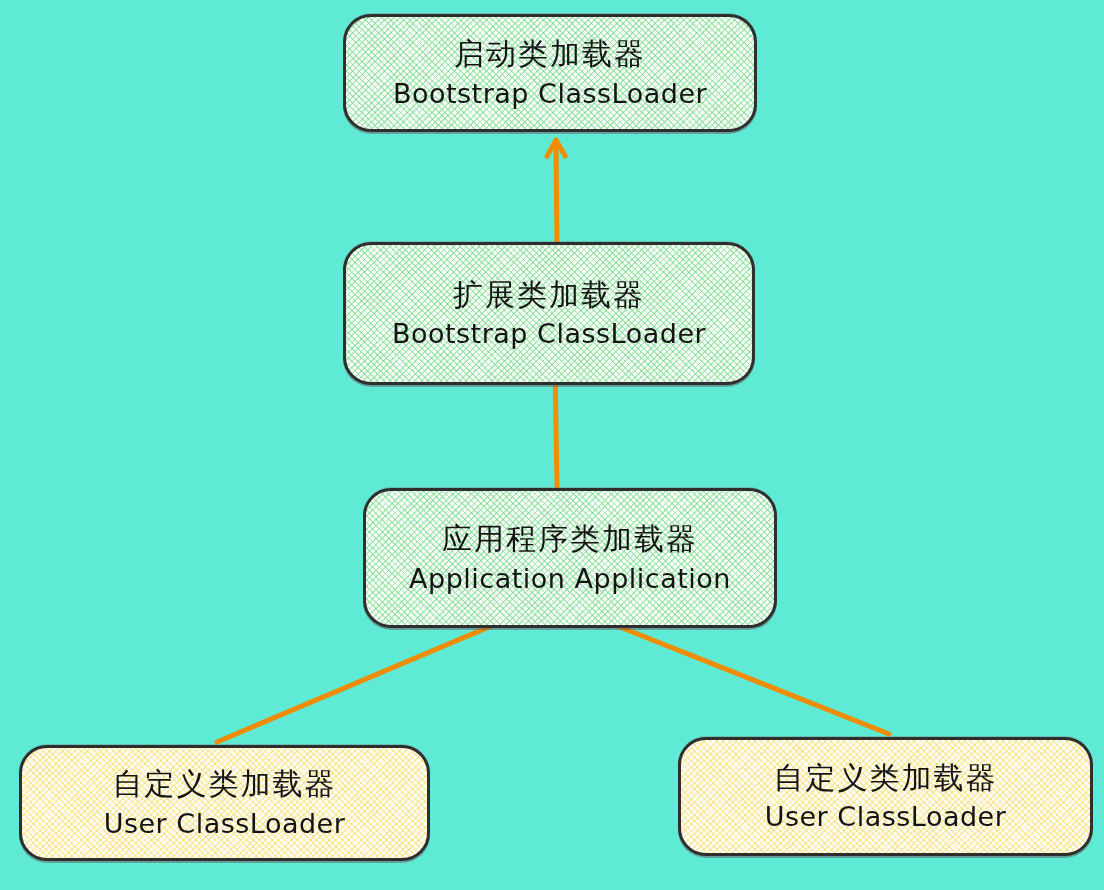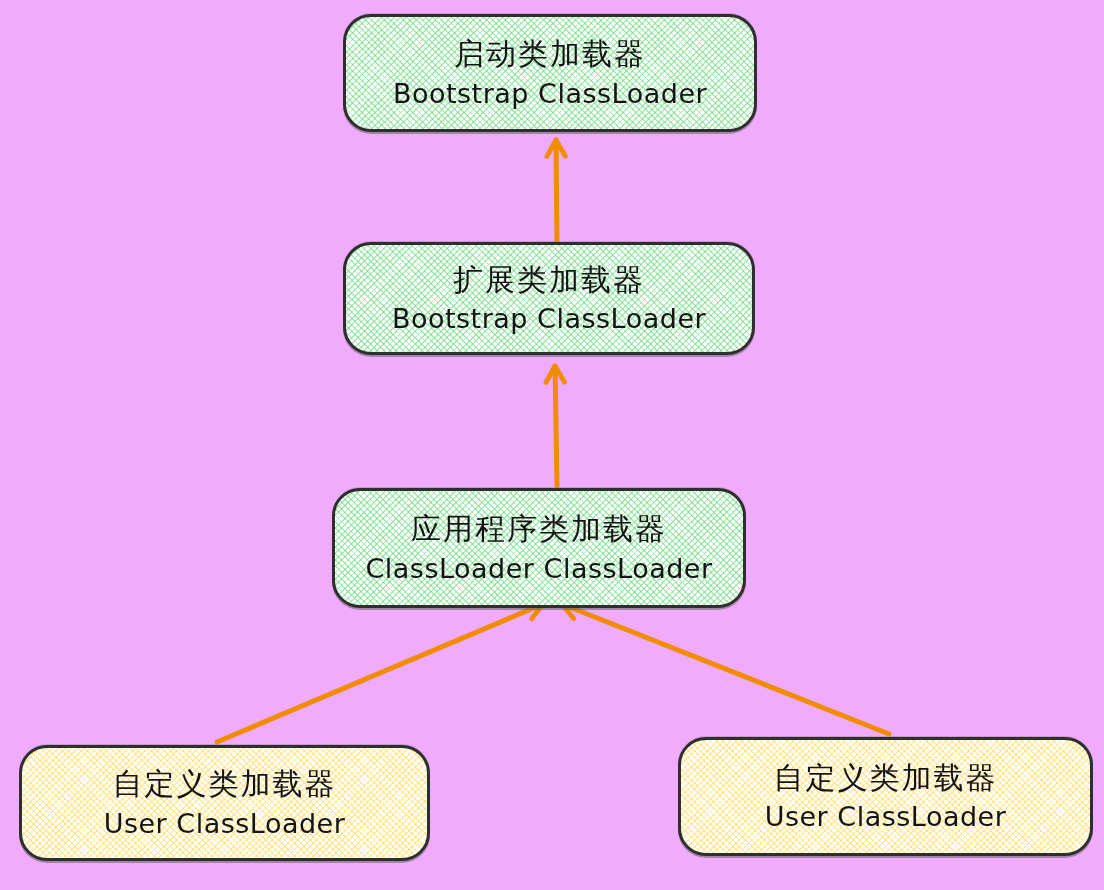--- a/index.html
+++ b/index.html
@@ -5,21 +5,21 @@
   html, body {
     margin: 0;
     padding: 0;
     background: #ffffff;
     font-family: "DejaVu Sans", "Liberation Sans", sans-serif;
   }
   .canvas {
     position: relative;
     width: 1104px;
     height: 890px;
-    background: #f0abfc;
+    background: #5eead4;
     overflow: hidden;
   }
   .arrows-layer {
     position: absolute;
     left: 0; top: 0;
     width: 1104px;
     height: 890px;
     pointer-events: none;
   }
   .node {
@@ -55,22 +55,22 @@
   }
   .node .en {
     font-size: 27px;
     line-height: 1.1;
     color: #141414;
     letter-spacing: 0.5px;
     text-align: center;
   }
   
   .node-bootstrap   { left: 343px; top: 14px;  width: 414px; height: 118px; }
-  .node-extension   { left: 343px; top: 242px; width: 412px; height: 113px; }
-  .node-application { left: 332px; top: 488px; width: 414px; height: 120px; border-radius: 28px; }
+  .node-extension   { left: 343px; top: 242px; width: 412px; height: 143px; }
+  .node-application { left: 363px; top: 488px; width: 414px; height: 140px; border-radius: 28px; }
   .node-user-left   { left: 19px;  top: 745px; width: 411px; height: 116px; }
   .node-user-right  { left: 678px; top: 737px; width: 415px; height: 119px; }
 </style>
 </head>
 <body>
 
 <div class="canvas">
 
   <svg class="arrows-layer" width="1104" height="890" viewBox="0 0 1104 890" xmlns="http://www.w3.org/2000/svg">
     <defs>
@@ -89,21 +89,21 @@
     <span class="en">Bootstrap ClassLoader</span>
   </div>
 
   <div class="node node-extension fill-green">
     <span class="zh">扩展类加载器</span>
     <span class="en">Bootstrap ClassLoader</span>
   </div>
 
   <div class="node node-application fill-green">
     <span class="zh">应用程序类加载器</span>
-    <span class="en">ClassLoader ClassLoader</span>
+    <span class="en">Application Application</span>
   </div>
 
   <div class="node node-user-left fill-yellow">
     <span class="zh">自定义类加载器</span>
     <span class="en">User ClassLoader</span>
   </div>
 
   <div class="node node-user-right fill-yellow">
     <span class="zh">自定义类加载器</span>
     <span class="en">User ClassLoader</span>

